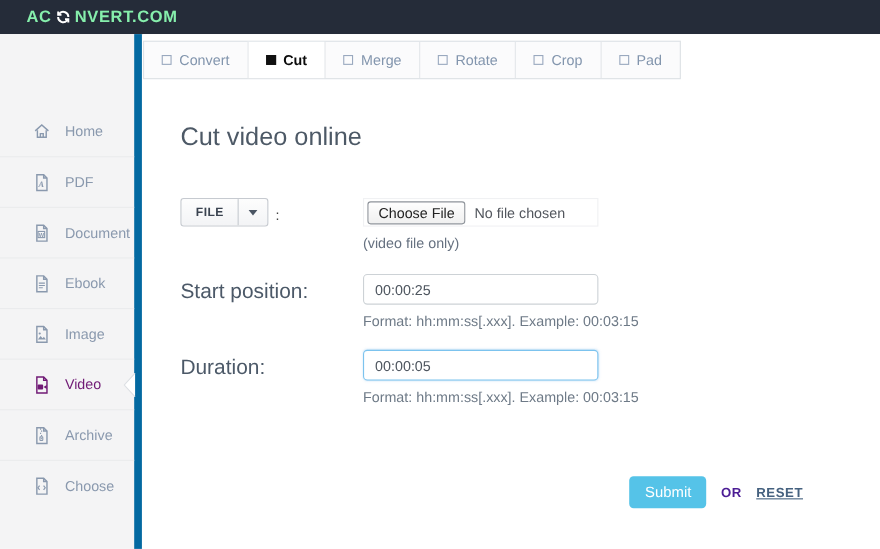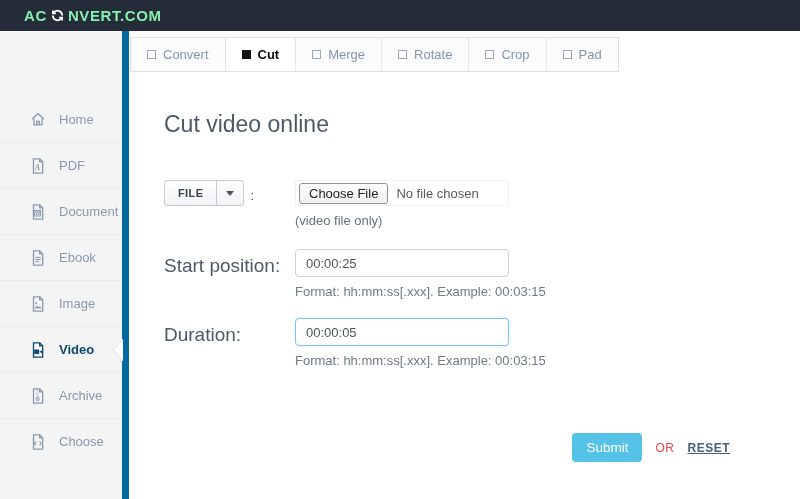--- a/index.html
+++ b/index.html
@@ -14,38 +14,38 @@
 
   
   .sidebar { position:absolute; left:0; top:31px; width:129px; bottom:0;
              background:#f4f4f5; border-right:7px solid #0369a1; }
   .side-list { list-style:none; padding-top:65px; }
   .side-item { position:relative; height:46px; display:flex; align-items:center;
                padding-left:29px; gap:12px; color:#8a99ae; font-size:13px; cursor:pointer; }
   .side-item + .side-item { border-top:1px solid #eaebed; }
   .side-item .sicon { width:18px; height:18px; flex:0 0 18px; display:block; }
   .side-item .sicon svg { display:block; }
-  .side-item.active { color:#0c4a6e; font-weight:bold; }
+  .side-item.active { color:#701a75; font-weight:normal; }
   .side-arrow { position:absolute; right:-1px; top:50%; transform:translateY(-50%); line-height:0; }
 
   
   .content { position:absolute; left:130px; top:31px; right:0; bottom:0; background:#fff; }
 
   .tabs { display:inline-flex; margin-top:6px; border:1px solid #dde1e5; background:#fbfbfc; }
   .tab { display:flex; align-items:center; gap:7px; padding:9px 16px; font-size:13px;
          color:#8295ad; cursor:pointer; white-space:nowrap; }
   .tab + .tab { border-left:1px solid #e4e7ea; }
   .tab .sq { width:9px; height:9px; border:1px solid #9aa9bf; background:transparent; display:inline-block; }
   .tab.active { background:#fff; color:#0b0b0b; font-weight:bold; }
   .tab.active .sq { background:#111; border-color:#111; }
 
   h1.page-title { margin:39px 0 0 34px; font-size:23px; font-weight:400; color:#4d5966; }
 
   .form { margin:42px 0 0 34px; font-size:13px; color:#4c5968; }
-  .frow { display:flex; align-items:flex-start; }
+  .frow { display:flex; align-items:flex-start;gap:35px; }
   .frow .labelcol { width:131px; padding-top:6px; font-size:19px; color:#4c5968; }
 
   
   .filebtn-wrap { width:131px; display:flex; align-items:center; }
   .split-btn { display:inline-flex; align-items:stretch; border:1px solid #c6cad0; border-radius:3px;
                background:linear-gradient(#fdfdfd,#f3f4f6); overflow:hidden; cursor:pointer; }
   .split-btn .lbl { padding:6px 13px; font-size:11px; font-weight:bold; color:#3a4350; letter-spacing:.4px; }
   .split-btn .caretpart { border-left:1px solid #c6cad0; padding:6px 9px; display:flex; align-items:center; }
   .caret { width:0; height:0; border-left:4px solid transparent; border-right:4px solid transparent;
            border-top:5px solid #4a5563; }
@@ -66,21 +66,21 @@
   .text-input.focused { border-color:#7cc3ee; box-shadow:0 0 2px rgba(102,175,233,.35); }
   .hint { margin:7px 0 19px; font-size:13px; color:#6e7a87; }
   .gap-after-note { margin-bottom:21px; }
 
   
   .actions { display:flex; align-items:center; justify-content:flex-end; gap:13px;
              margin:46px 70px 0 34px; }
   .submit-btn { background:#55c3e8; color:#fff; border:none; border-radius:4px;
                 padding:7px 14px; font-size:13.5px; cursor:pointer;
                 font-family:"Liberation Sans", sans-serif; }
-  .or { font-size:12px; font-weight:normal; color:#ef4444; letter-spacing:.5px; }
+  .or { font-size:12px; font-weight:bold; color:#4c1d95; letter-spacing:.5px; }
   .reset { font-size:12px; font-weight:bold; color:#45617f; letter-spacing:.5px;
            text-decoration:underline; cursor:pointer; }
 
   
   .results { margin:36px 0 0 49px; width:606px; }
   .results-heading { font-size:11.5px; font-weight:bold; color:#39434e; letter-spacing:.3px;
                      margin-bottom:11px; }
 </style>
 </head>
 <body>

